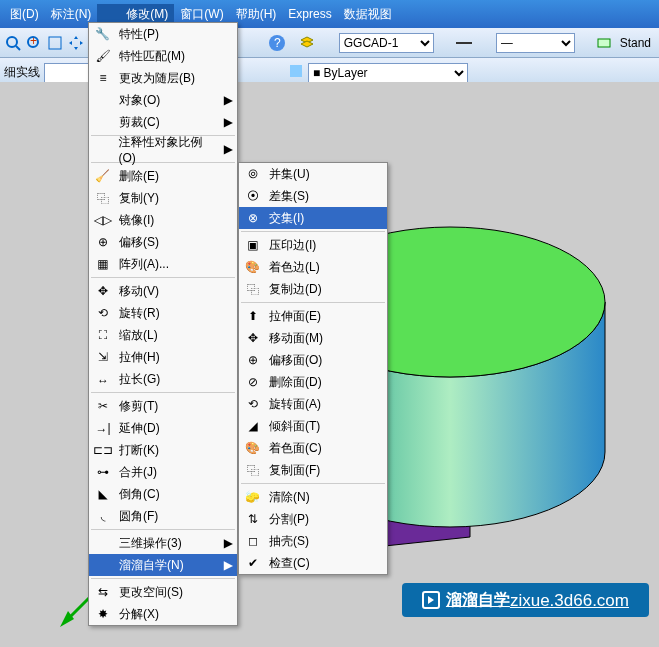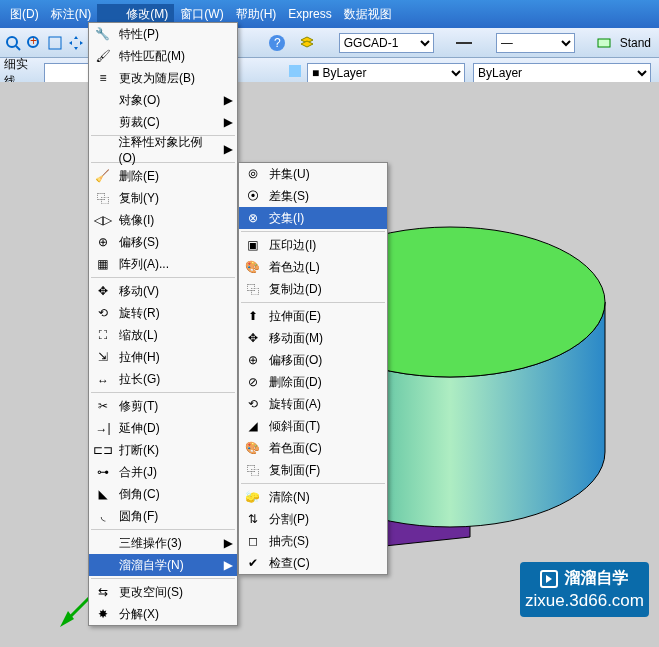--- a/index.html
+++ b/index.html
@@ -23,21 +23,21 @@
 .dropdown-menu .menu-row.highlighted { background: #316ac5; color: #fff; }
 .dropdown-menu .menu-row .mi-icon { width: 20px; height: 16px; display: inline-flex; align-items: center; justify-content: center; margin-right: 6px; }
 .dropdown-menu .menu-row .arrow { position: absolute; right: 4px; }
 .dropdown-menu .sep { height: 1px; background: #ccc; margin: 2px 2px; }
 
 .menu1 { top: 22px; left: 88px; width: 150px; }
 .menu2 { top: 162px; left: 238px; width: 130px; }
 
 .ucs { position: absolute; bottom: 20px; left: 60px; }
 
-.watermark { position: absolute; right: 10px; bottom: 30px; background: #0a6baa; color: #fff; padding: 6px 5px; border-radius: 4px; display: flex; flex-direction: column; align-items: center; }
+.watermark { position: absolute; right: 10px; bottom: 30px; background: #0a6baa; color: #fff; padding: 6px 20px; border-radius: 4px; display: flex; flex-direction: row; align-items: center; text-decoration: underline; }
 .watermark .logo-row { display: flex; align-items: center; }
 .watermark .play-icon { width: 18px; height: 18px; border: 2px solid #fff; border-radius: 3px; margin-right: 6px; display: flex; align-items: center; justify-content: center; }
 .watermark .play-tri { width: 0; height: 0; border-left: 6px solid #fff; border-top: 4px solid transparent; border-bottom: 4px solid transparent; }
 .watermark .brand { font-size: 16px; font-weight: bold; }
 .watermark .url { font-size: 17px; margin-top: 2px; }
 
 svg.shape3d { position: absolute; }
 </style>
 </head>
 <body>
@@ -105,21 +105,20 @@
 </div>
 
 <div class="toolbar2">
   <span>细实线</span>
   <select style="width:60px"><option></option></select>
   <div style="flex:0 0 180px"></div>
   <span class="tb-btn"><svg width="16" height="16">
         <rect x="2" y="2" width="12" height="12" fill="#8cf"></rect>
       </svg></span>
   <select style="width:160px"><option>■ ByLayer</option></select>
-  <select style="width:180px"><option>ByLayer</option></select>
 </div>
 
 <div class="canvas-area">
 
   <svg class="shape3d" width="659" height="565">
 
     <path d="M 210 385 L 410 370 L 470 420 L 280 440 Z" fill="#e070f0" stroke="#000"></path>
     <path d="M 470 420 L 470 455 L 280 475 L 280 440 Z" fill="#6a2a98" stroke="#000"></path>
     <path d="M 210 385 L 210 420 L 280 475 L 280 440 Z" fill="#9a3ac8" stroke="#000"></path>
 

